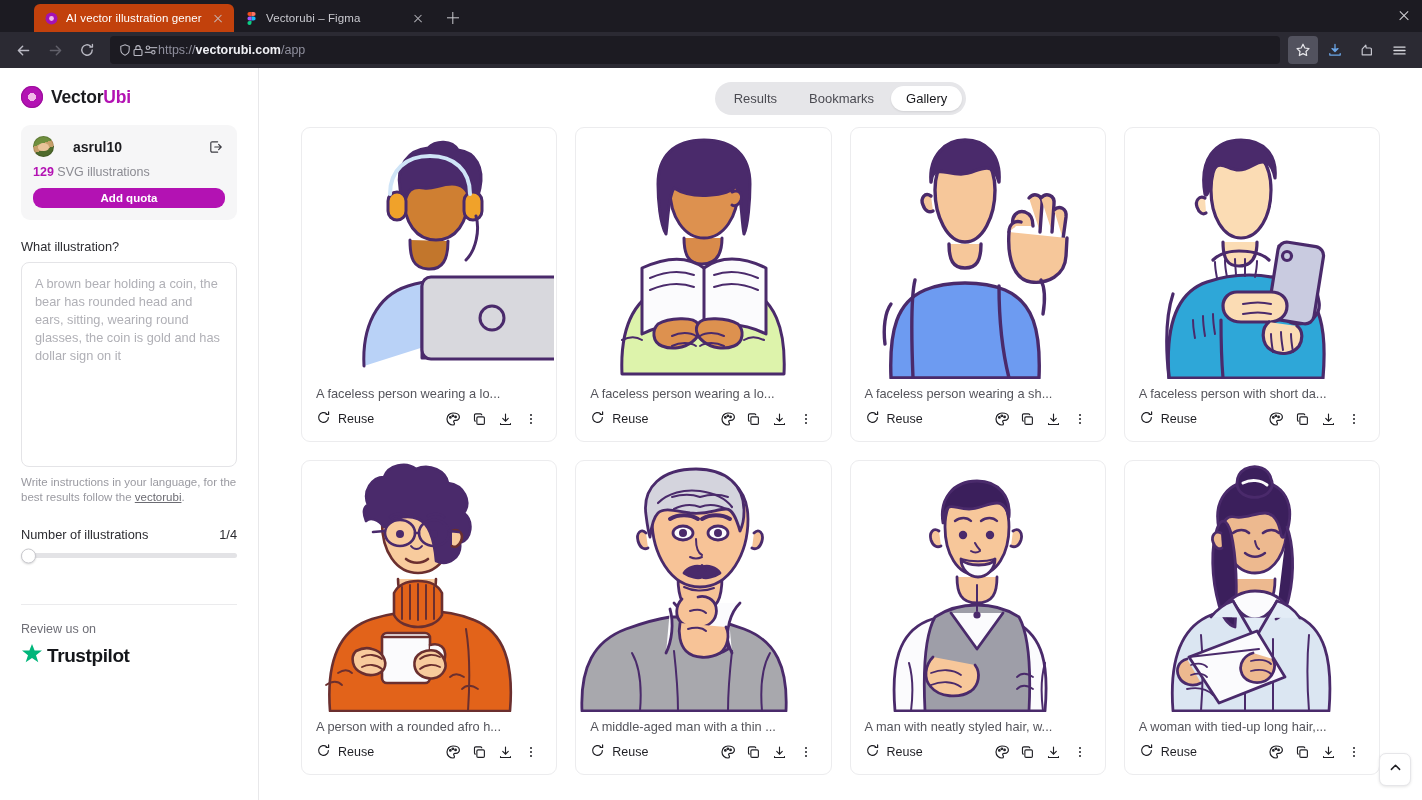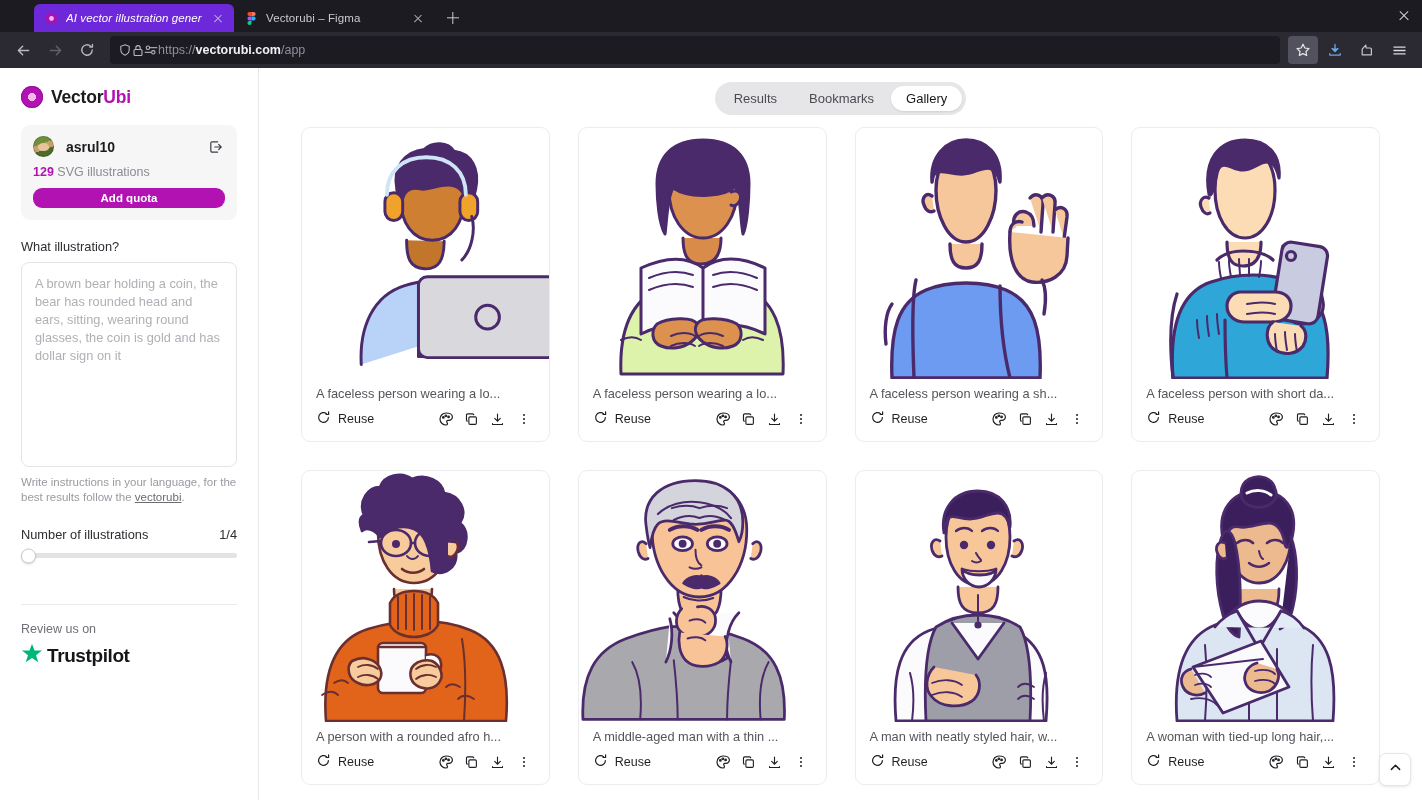--- a/index.html
+++ b/index.html
@@ -16,21 +16,21 @@
   .tabstrip {
     height: 32px; background: #1c1b22; display: flex; align-items: flex-end;
     padding-left: 34px; position: relative; flex: 0 0 32px;
   }
   .tab {
     height: 28px; display: flex; align-items: center; gap: 8px;
     padding: 0 8px 0 10px; border-radius: 6px 6px 0 0; margin-bottom: 0px;
     font-size: 11.5px; color: #c9c9cf; min-width: 200px; max-width: 210px;
     position: relative;
   }
-  .tab.active { background: #6d28d9; color: #ffffff; font-style: italic; }
+  .tab.active { background: #c2410c; color: #ffffff; }
   .tab-fav { width: 14px; height: 14px; flex: 0 0 14px; display:flex; align-items:center; justify-content:center; }
   .tab-title {
     flex: 1 1 auto; white-space: nowrap; overflow: hidden;
     text-overflow: clip; font-size: 11.5px; letter-spacing: .1px;
   }
   .tab-close { width: 16px; height: 16px; flex:0 0 16px; position: relative; opacity: .85; }
   .tab-close::before, .tab-close::after {
     content:""; position:absolute; left:3px; top:7.5px; width:10px; height:1.3px; background:#c9c9cf;
   }
   .tab-close::before { transform: rotate(45deg); }
@@ -81,21 +81,21 @@
     width: 22px; height: 22px; border-radius: 50%;
     background: radial-gradient(circle at 50% 50%, #f2b8e8 0 26%, #b312b3 27% 100%);
     box-shadow: inset 0 0 0 1px #9c0f9c;
   }
   .brand-text { font-size: 17.5px; font-weight: 700; color: #1b1b1f; letter-spacing: -.2px; }
   .brand-text .ubi { color: #b312b3; }
 
   .account-card {
     background: #f6f6f7; border-radius: 9px; padding: 11px 12px 12px 12px; margin-bottom: 19px;
   }
-  .account-top { display: flex; align-items: center; gap: 12px; margin-bottom: 8px; }
+  .account-top { display: flex; align-items: center; gap: 19px; margin-bottom: 8px; }
   .avatar {
     width: 21px; height: 21px; border-radius: 50%; flex: 0 0 21px;
     background: linear-gradient(160deg,#6f8f3e 0 38%, #c7a06a 38% 62%, #4f6b2c 62% 100%);
     box-shadow: inset 0 0 0 1px rgba(0,0,0,.15);
     position: relative; overflow: hidden;
   }
   .avatar::after {
     content:""; position:absolute; left:5px; top:7px; width:11px; height:8px;
     border-radius: 50% 50% 45% 45%; background:#e8c49a;
   }
@@ -153,21 +153,21 @@
   .segmented {
     background: #e6e6e9; border-radius: 999px; padding: 4px; display: flex; gap: 2px;
   }
   .seg-item {
     padding: 5px 15px; border-radius: 999px; font-size: 13px; color: #4b4b52;
     cursor: pointer; white-space: nowrap;
   }
   .seg-item.active { background: #fff; color: #17171b; box-shadow: 0 1px 2px rgba(0,0,0,.09); }
 
   .grid {
-    display: grid; grid-template-columns: repeat(4, 1fr); gap: 28px;
+    display: grid; grid-template-columns: repeat(4, 1fr); gap: 18px;
     padding: 0 42px 0 42px;
   }
   .card {
     background: #fff; border: 1px solid #ececee; border-radius: 9px;
     overflow: hidden; display: flex; flex-direction: column;
   }
   .card-art { height: 251px; display: flex; align-items: flex-end; justify-content: center; overflow: hidden; }
   .card-art svg { display: block; }
   .card-caption {
     font-size: 12.8px; color: #55555c; padding: 7px 14px 0 14px;

